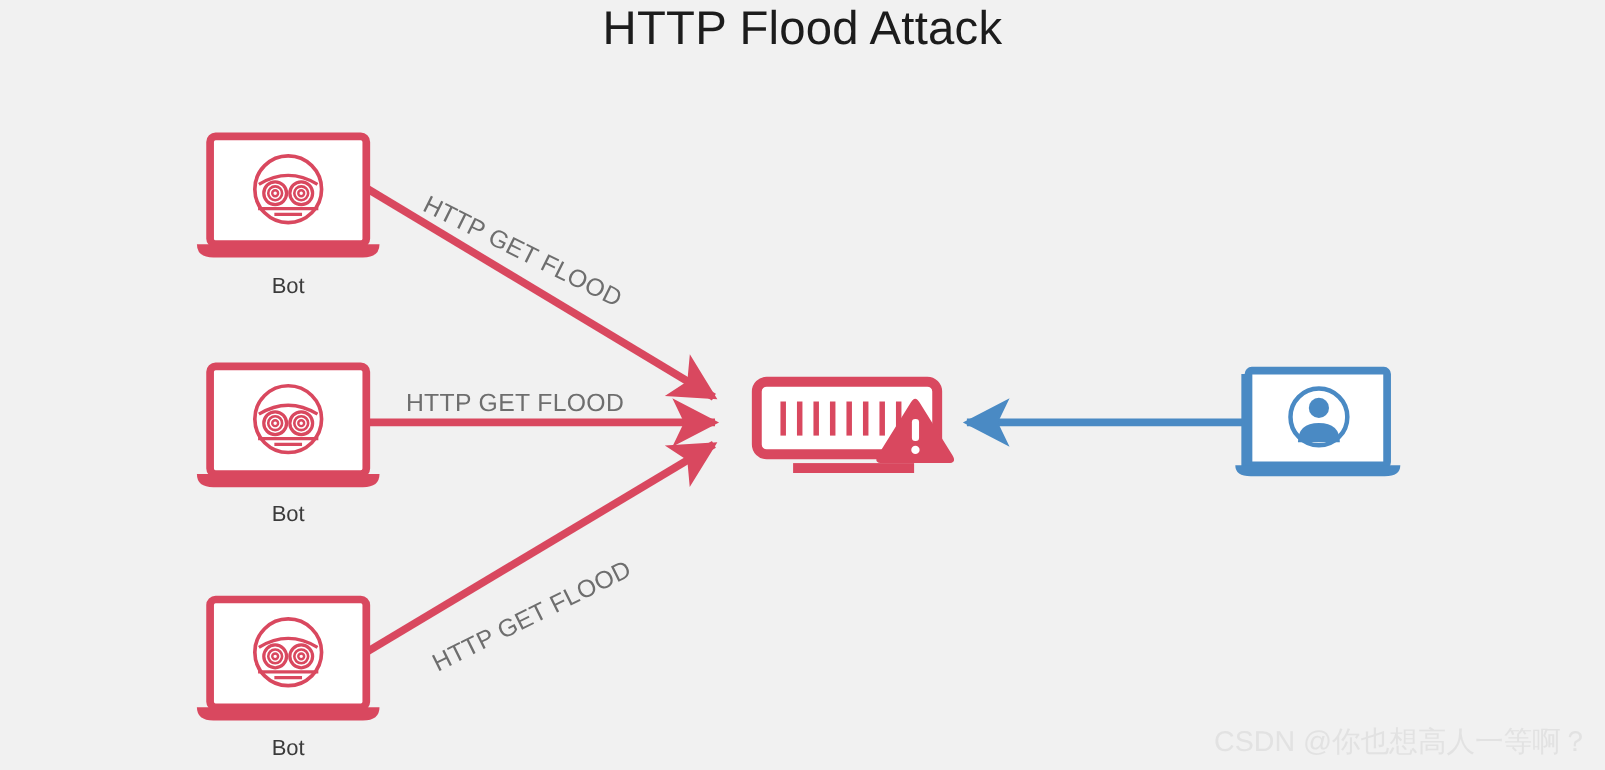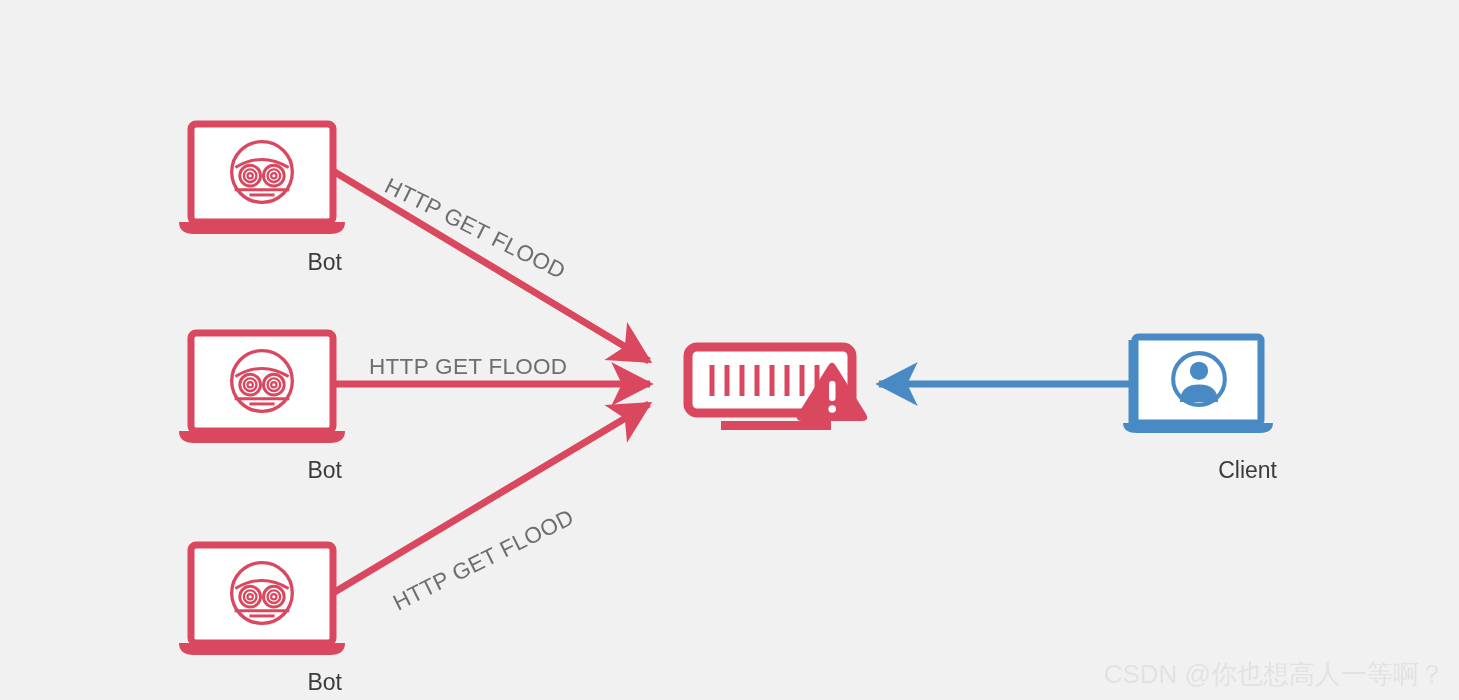--- a/index.html
+++ b/index.html
@@ -33,23 +33,23 @@
     font-family: "Liberation Sans", sans-serif;
   }
   svg.diagram {
     position: absolute;
     left: 0; top: 0;
     width: 1459px;
     height: 700px;
   }
   .node-label {
     position: absolute;
-    font-size: 23px;
+    font-size: 20px;
     color: #3b3b3b;
-    text-align: right;
+    text-align: center;
     font-family: "Liberation Sans", sans-serif;
     white-space: nowrap;
   }
   .flow-label {
     position: absolute;
     font-size: 22.5px;
     color: #6e6e6e;
     font-family: "Liberation Sans", sans-serif;
     white-space: nowrap;
     letter-spacing: 0.3px;
@@ -62,20 +62,21 @@
     color: #e2e2e2;
     font-family: "Liberation Sans", sans-serif;
     white-space: nowrap;
   }
 </style>
 </head>
 <body>
 
 <div id="stage">
 
+  <div class="page-title">HTTP Flood Attack</div>
 
   <svg class="diagram" viewBox="0 0 1459 700">
     <defs>
 
       <symbol id="bot-face" viewBox="0 0 100 100">
         <circle cx="50" cy="50" r="41" fill="none" stroke="#d9485f" stroke-width="4.5"></circle>
         <path d="M14 44 Q50 22 86 44" fill="none" stroke="#d9485f" stroke-width="4"></path>
         <circle cx="34" cy="55" r="14" fill="none" stroke="#d9485f" stroke-width="4"></circle>
         <circle cx="34" cy="55" r="8.5" fill="none" stroke="#d9485f" stroke-width="3.2"></circle>
         <circle cx="34" cy="55" r="3.6" fill="none" stroke="#d9485f" stroke-width="3"></circle>
@@ -156,20 +157,19 @@
     <g>
       <rect x="1135" y="337" width="126" height="86" rx="3" ry="3" fill="#ffffff" stroke="#4a8ac4" stroke-width="7"></rect>
       <path d="M1123 423 L1273 423 Q1273 433 1259 433 L1137 433 Q1123 433 1123 423 Z" fill="#4a8ac4"></path>
       <use href="#client-person" x="1165" y="345" width="68" height="68"></use>
     </g>
   </svg>
 
   <div class="node-label" style="left:182px; top:249px; width:160px;">Bot</div>
   <div class="node-label" style="left:182px; top:457px; width:160px;">Bot</div>
   <div class="node-label" style="left:182px; top:669px; width:160px;">Bot</div>
-  <div class="node-label" style="left:1117px; top:457px; width:160px;">Client</div>
 
   <div class="flow-label" style="left:392px; top:173px; transform-origin: left top; transform: rotate(26.5deg);">HTTP GET FLOOD</div>
   <div class="flow-label" style="left:369px; top:354px;">HTTP GET FLOOD</div>
   <div class="flow-label" style="left:389px; top:593px; transform-origin: left top; transform: rotate(-26.5deg);">HTTP GET FLOOD</div>
 
   <div class="watermark">CSDN @你也想高人一等啊？</div>
 </div>
 
 </body></html>

